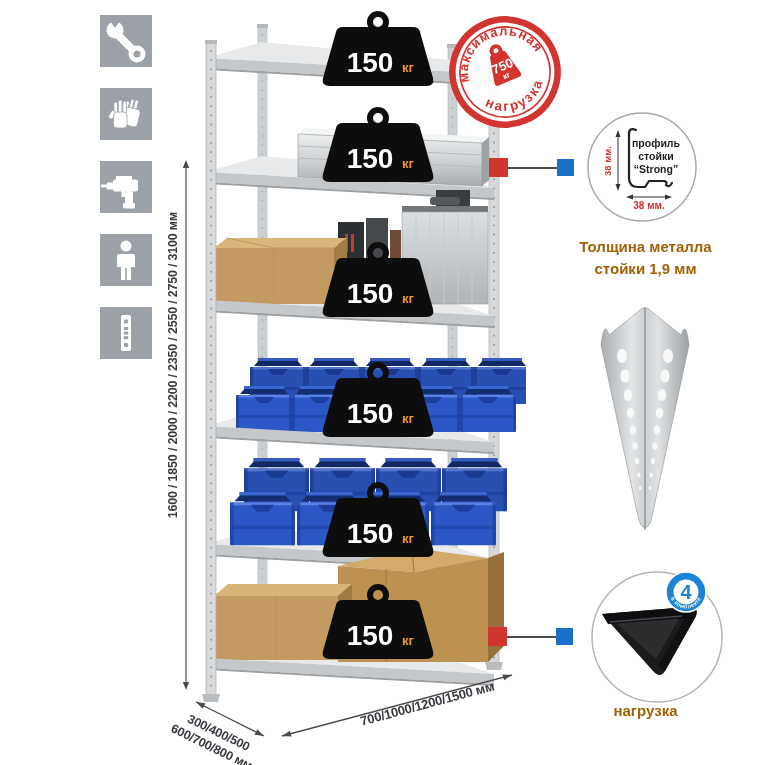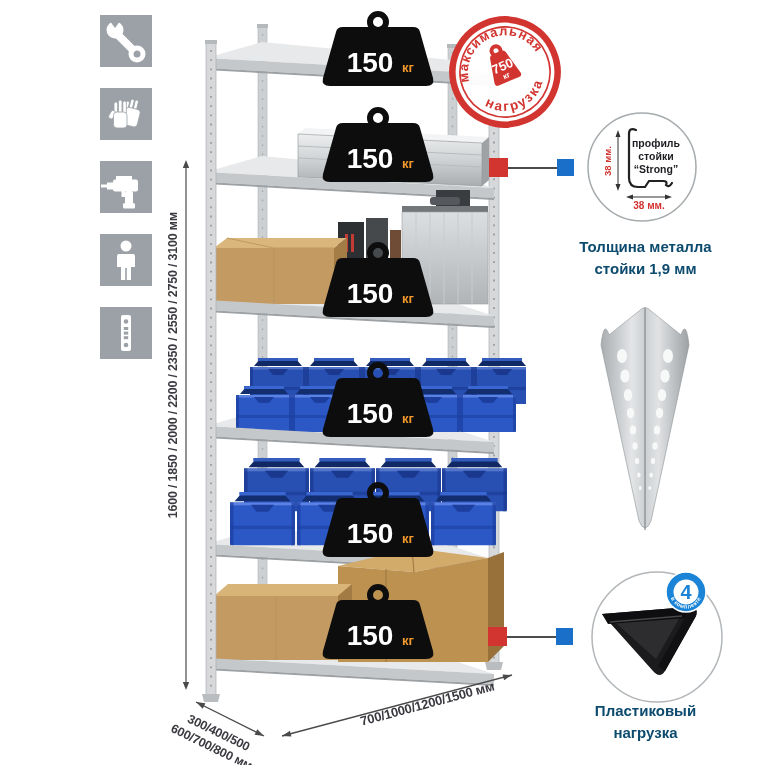--- a/index.html
+++ b/index.html
@@ -3,21 +3,21 @@
 <meta charset="utf-8">
 <style>
   html,body{margin:0;padding:0;background:#fff;}
   .stage{position:relative;width:765px;height:765px;background:#fff;overflow:hidden;
          font-family:"Liberation Sans",sans-serif;}
   .abs{position:absolute;}
   .tool-icon{position:absolute;left:100px;width:52px;height:52px;background:var(--icon-gray,#9ba1a6);}
   .dim-text{position:absolute;color:var(--text-dark,#3a3a40);font-weight:700;font-size:12.5px;
             letter-spacing:-0.2px;text-align:center;line-height:1.3;}
   .caption{position:absolute;text-align:center;font-size:15px;font-weight:700;
-           color:#0c4a6e;line-height:1.45;}
+           color:#a16207;line-height:1.45;}
   .sq{position:absolute;}
   .sq.red{background:var(--accent-red,#d23430);width:19px;height:19px;}
   .sq.blue{background:var(--accent-blue,#1a70c8);width:17px;height:17px;}
   .conn-line{position:absolute;height:2px;background:#4c4c4c;}
   svg{display:block;}
   svg text{font-family:"Liberation Sans",sans-serif;}
   .wt{font-weight:700;font-size:28px;fill:#fff;text-anchor:middle;}
   .wt-u{font-weight:700;font-size:13px;fill:var(--unit-orange,#f2992e);}
   .holes{stroke:#8f9498;stroke-width:1.6;stroke-dasharray:1.8 7.4;}
   .holes2{stroke:#a4a8ab;stroke-width:1.3;stroke-dasharray:1.6 7.6;}
@@ -381,21 +381,20 @@
       <path d="M22,56 L94,50" stroke="#47474c" stroke-width="1.5" fill="none"></path>
     </g>
     <g>
       <circle cx="98" cy="26" r="20" fill="#1b84d6" stroke="#fff" stroke-width="1.5"></circle>
       <circle cx="98" cy="26" r="12.5" fill="#fff"></circle>
       <text class="badge-num" x="98" y="33">4</text>
       <text class="badge-arc"><textPath href="#bdgArc" startOffset="50%" text-anchor="middle">в комплекте</textPath></text>
     </g>
   </svg>
   <div class="caption" style="left:558px;top:700px;width:175px">
-    <div>Пластиковый</div>
     <div>нагрузка</div>
   </div>
 
   <svg class="abs" style="left:190px;top:696px" width="84" height="48">
     <line x1="6" y1="6" x2="74" y2="40" stroke="#4a4a4a" stroke-width="1.3"></line>
     <polygon points="0,0 9,-3 9,3" transform="translate(6,6) rotate(26.6)" fill="#4a4a4a"></polygon>
     <polygon points="0,0 9,-3 9,3" transform="translate(74,40) rotate(206.6)" fill="#4a4a4a"></polygon>
   </svg>
   <div class="dim-text" style="left:150px;top:724px;width:130px;transform:rotate(26deg)">
     <div>300/400/500</div>

